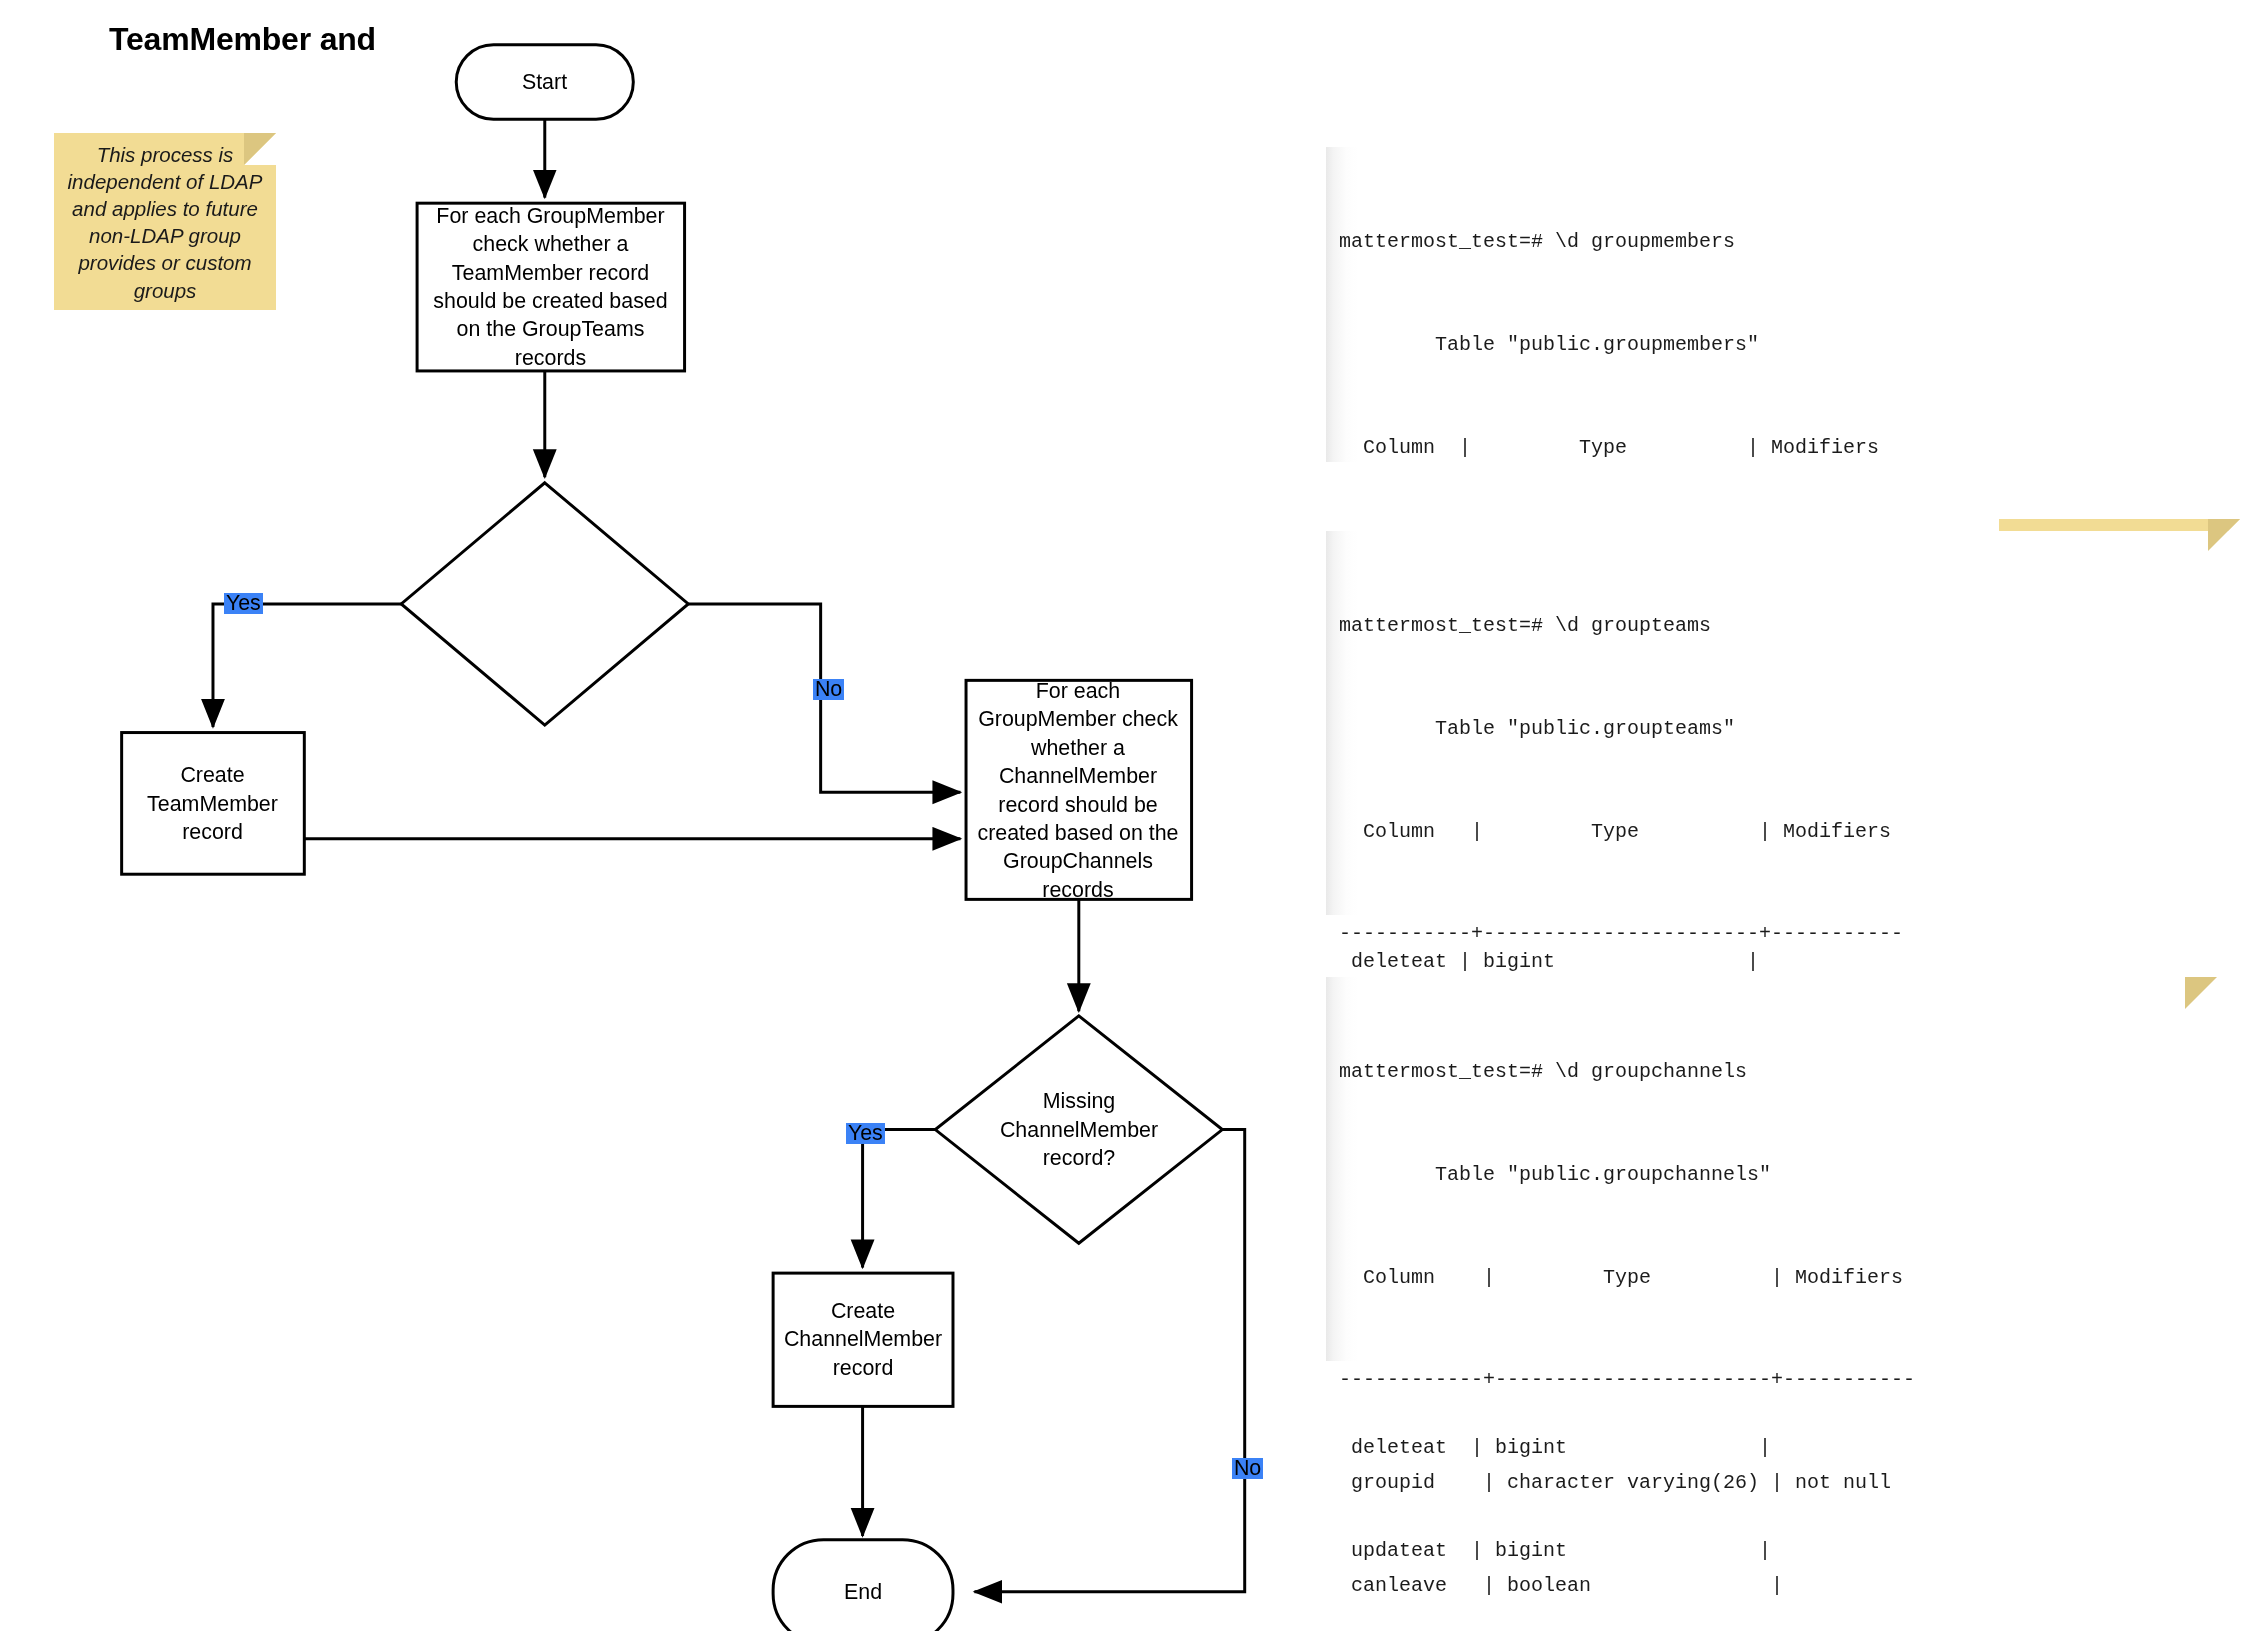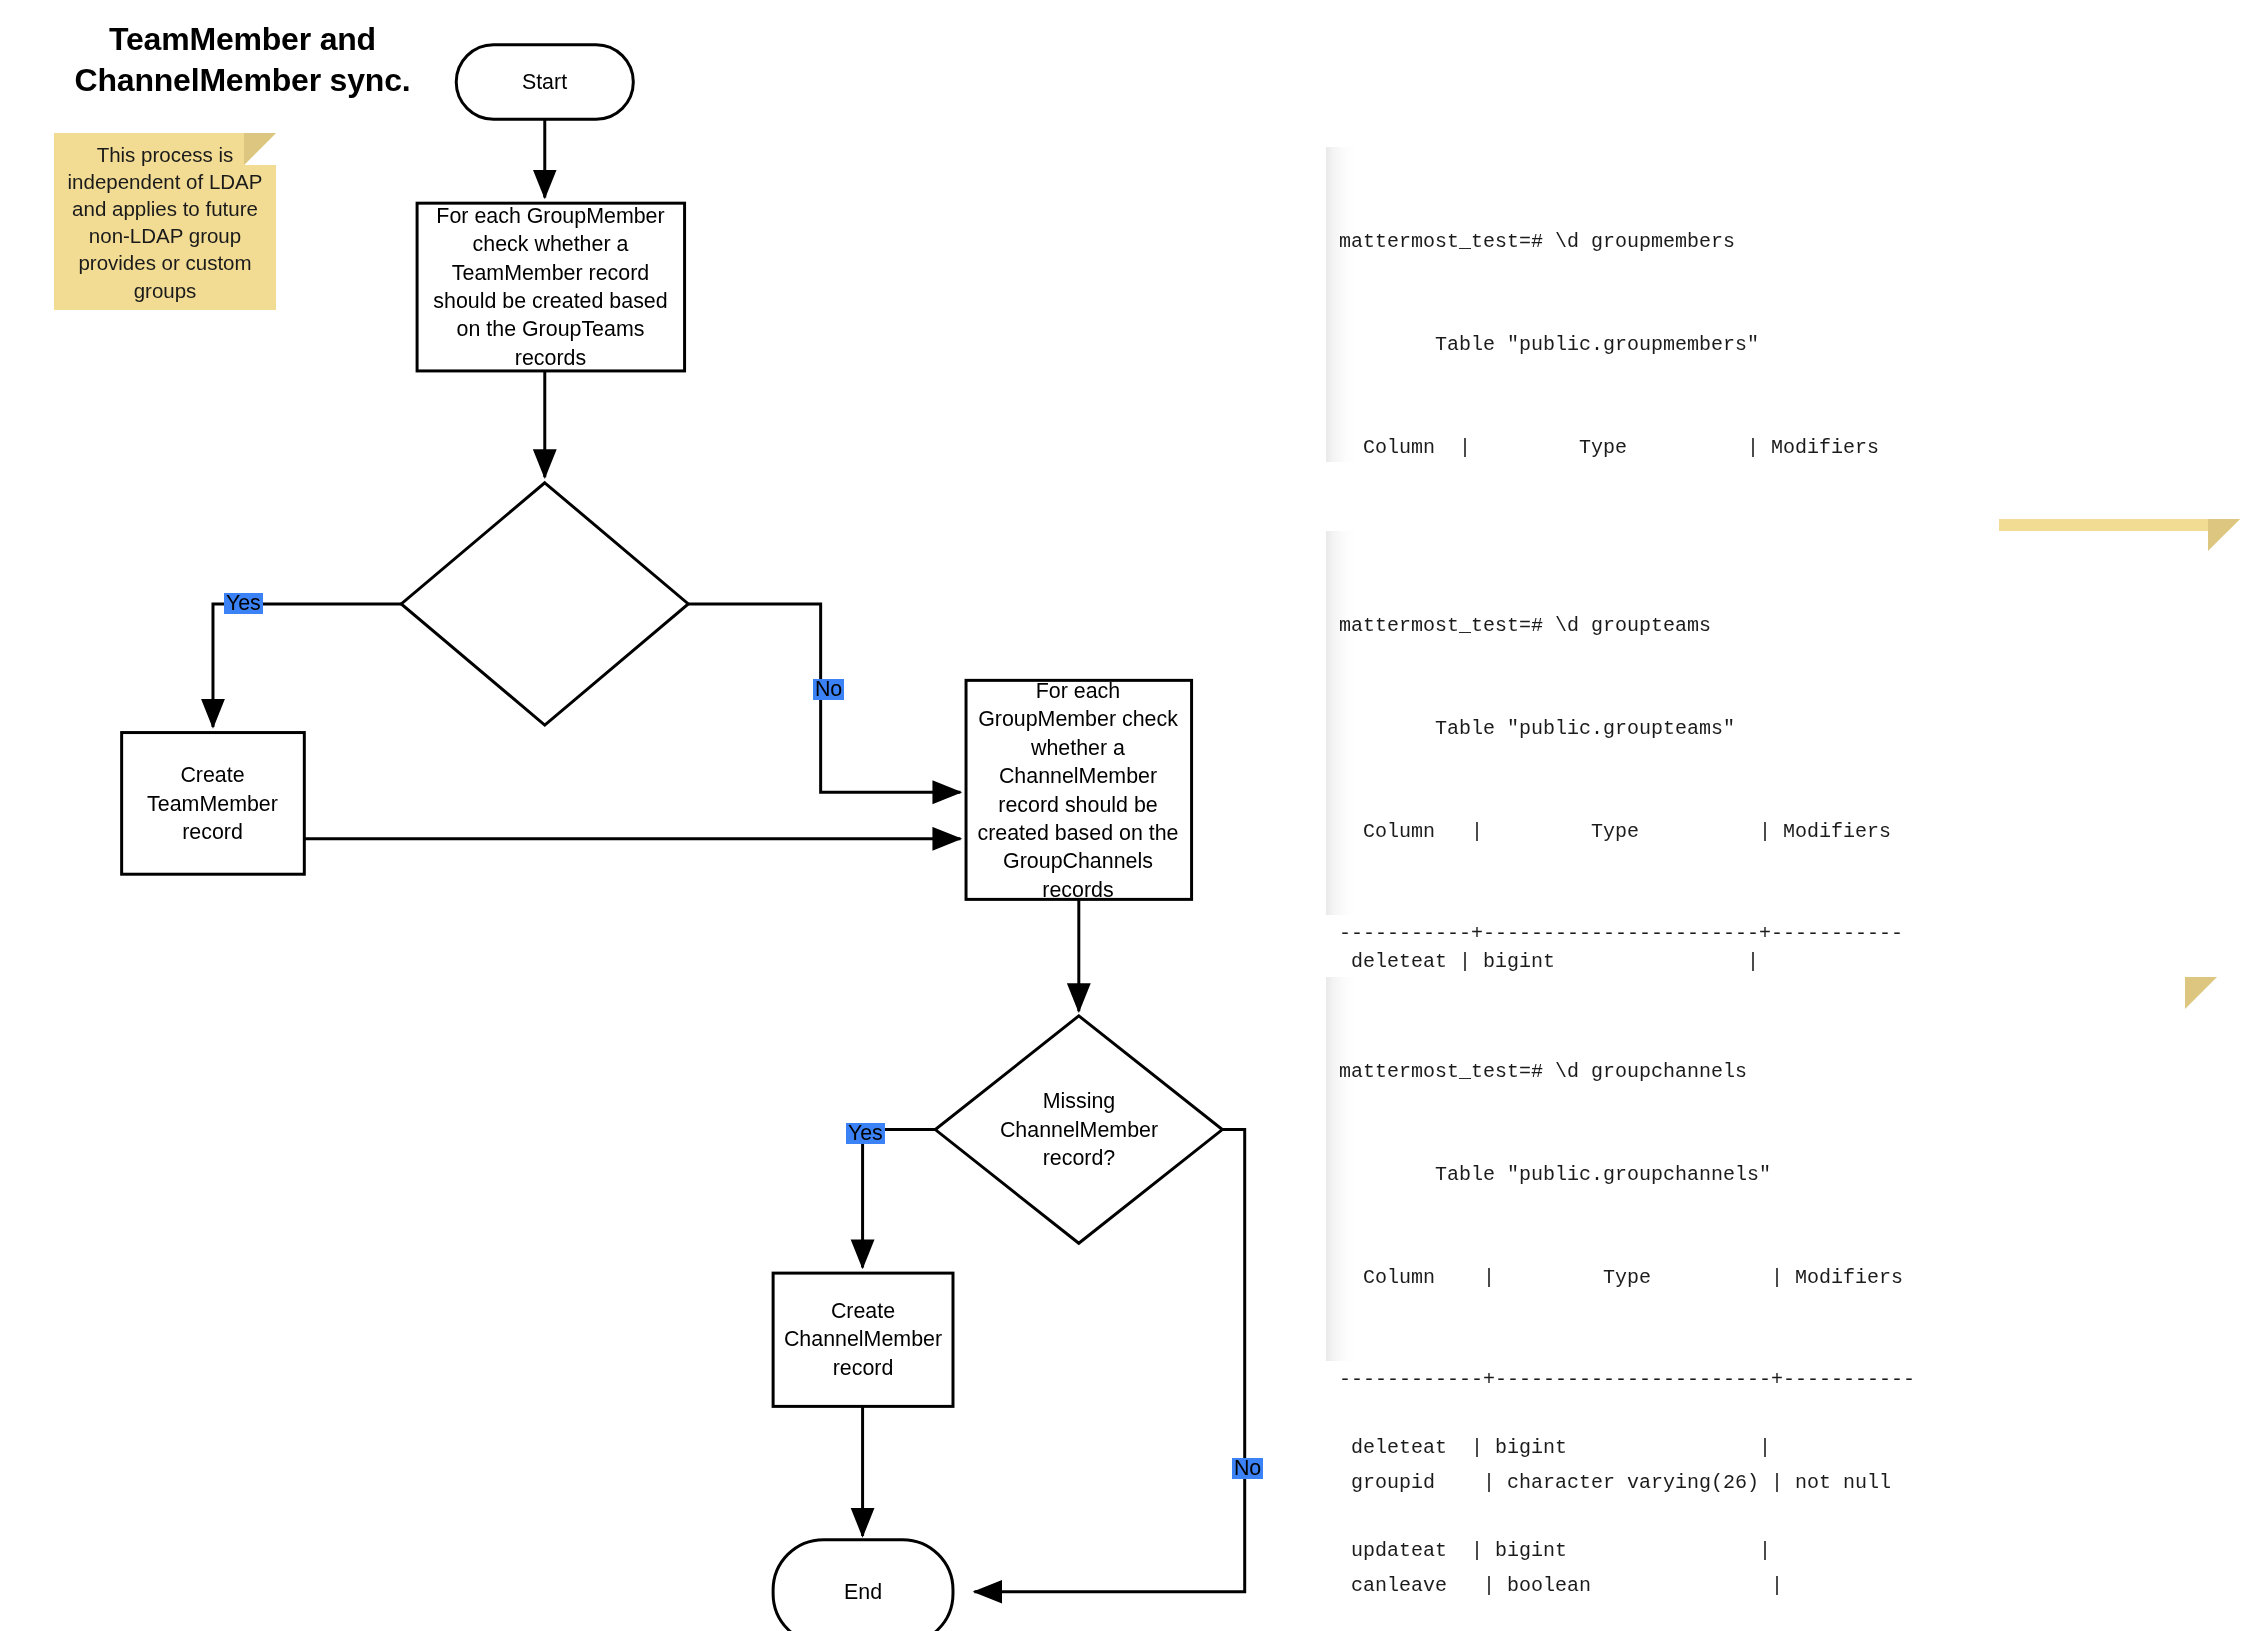--- a/index.html
+++ b/index.html
@@ -111,21 +111,20 @@
     line-height: 1;
   }
 </style>
 </head>
 <body>
 
 <div class="canvas">
 
   <div class="title">
     <div>TeamMember and</div>
-    <div>ChannelMember sync.</div>
   </div>
 
   <svg class="flow" viewBox="0 0 2426 1750">
     <defs>
       <marker id="arrow" markerWidth="12" markerHeight="12" refX="9.4" refY="4" orient="auto" markerUnits="strokeWidth">
         <path d="M0,0 L10,4 L0,8 z" fill="#000000"></path>
       </marker>
     </defs>
 
     <rect x="489" y="48" width="190" height="80" rx="40" ry="40" fill="#ffffff" stroke="#000000" stroke-width="3.2"></rect>
@@ -193,21 +192,21 @@
   </div>
 
   <div class="edgelabel" style="left:224px; top:593px;">Yes</div>
 
   <div class="edgelabel" style="left:813px; top:679px;">No</div>
 
   <div class="edgelabel" style="left:846px; top:1123px;">Yes</div>
 
   <div class="edgelabel" style="left:1232px; top:1458px;">No</div>
 
-  <div class="note" style="left:54px; top:133px; width:222px; height:177px;">
+  <div class="note" style="left:54px; top:133px; width:222px; height:177px;font-style:italic;">
     <span class="fold"></span>
     <span class="note-text">This process is independent of LDAP and applies to future non-LDAP group provides or custom groups</span>
   </div>
 
   <div class="note" style="left:1999px; top:519px; width:241px; height:191px;">
     <span class="fold"></span>
     <span class="note-text">GroupTeams set the link between a Groups and Teams. For example "auto-add members of this group to this team"</span>
   </div>
 
   <div class="note" style="left:1976px; top:977px; width:241px; height:200px;">

